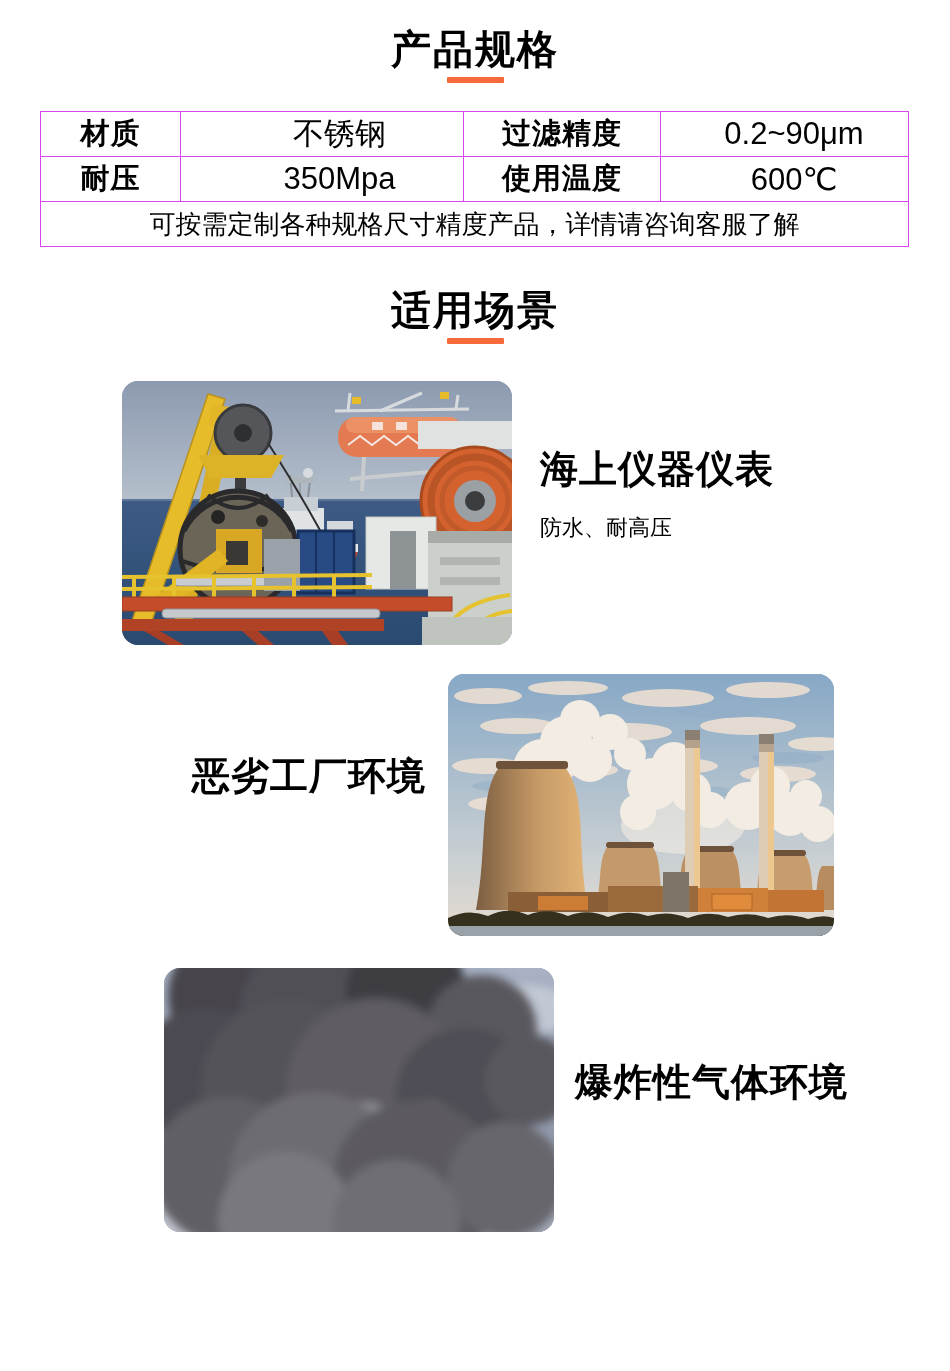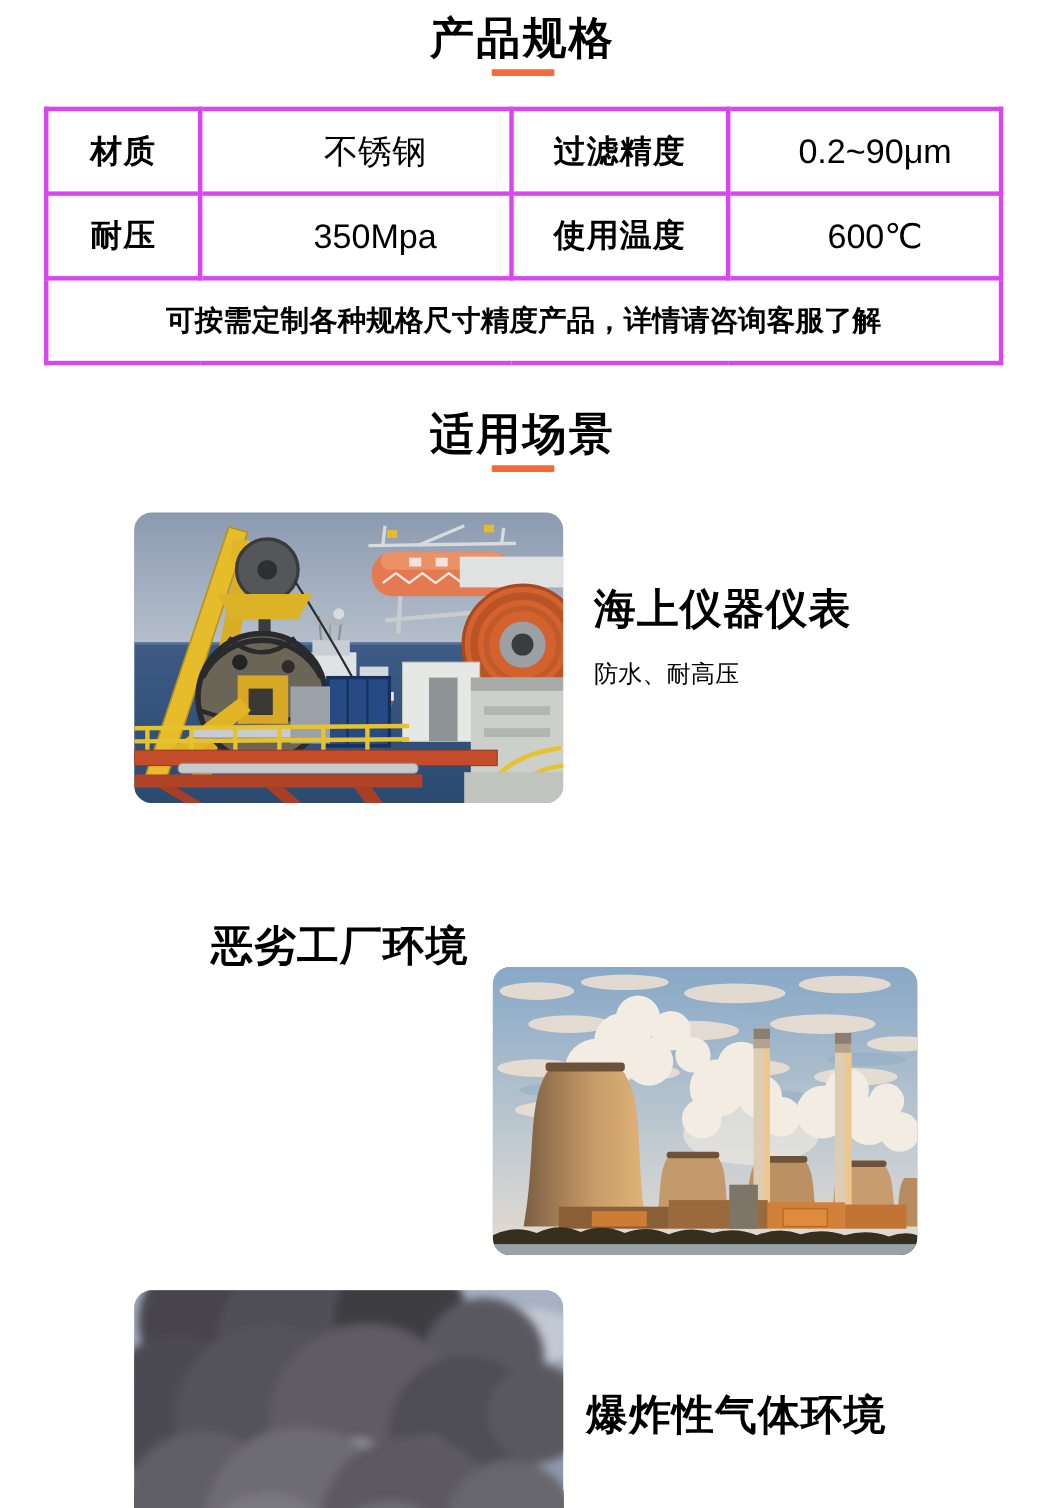--- a/index.html
+++ b/index.html
@@ -6,38 +6,38 @@
   *{box-sizing:border-box;}
   html,body{margin:0;padding:0;}
   body{
     width:950px;height:1371px;background:#fff;overflow:hidden;
     font-family:"Liberation Sans","DejaVu Sans",sans-serif;color:#000;
   }
   .section-title{
     margin:0;text-align:center;font-size:40px;font-weight:700;line-height:46px;
     letter-spacing:2px;
   }
-  .title-specs{padding-top:12px;}
+  .title-specs{padding-top:26px;}
   .title-scen{padding-top:40px;}
   .title-underline{width:57px;height:6px;background:var(--accent);margin:5px auto 0;border-radius:1px;}
 
   table.specs{
     border-collapse:collapse;table-layout:fixed;
     width:868px;margin:28px 0 0 40px;
   }
-  table.specs td{border:4px solid #d946ef;height:77px;vertical-align:middle;overflow:hidden;text-align:center;}
+  table.specs td{border:1px solid #d946ef;height:45px;vertical-align:middle;overflow:hidden;text-align:center;}
   td.lbl{font-weight:700;font-size:29px;text-align:center;letter-spacing:1px;}
   td.val{font-size:31px;font-weight:500;padding-left:36px;}
   td.val.v4{padding-left:20px;}
-  td.note-cell{text-align:center;font-weight:700;font-size:26px;}
+  td.note-cell{text-align:center;font-weight:400;font-size:26px;}
 
   .scen-row{display:flex;align-items:flex-start;}
   .row-a{margin-top:37px;}
-  .row-b{margin-top:29px;flex-direction:column;}
-  .row-c{margin-top:32px;}
+  .row-b{margin-top:29px;}
+  .row-c{margin-top:32px;padding-left:42px;}
   .img-wrap{
     width:390px;height:264px;border-radius:16px;overflow:hidden;flex:none;
     background:#9aa4b4;
   }
   .row-a .img-wrap{margin-left:122px;}
   .row-b .img-wrap{width:386px;height:262px;margin-left:auto;margin-right:116px;}
   .row-c .img-wrap{margin-left:122px;}
   .img-wrap svg{display:block;width:100%;height:100%;}
 
   .scen-text{flex:none;}

